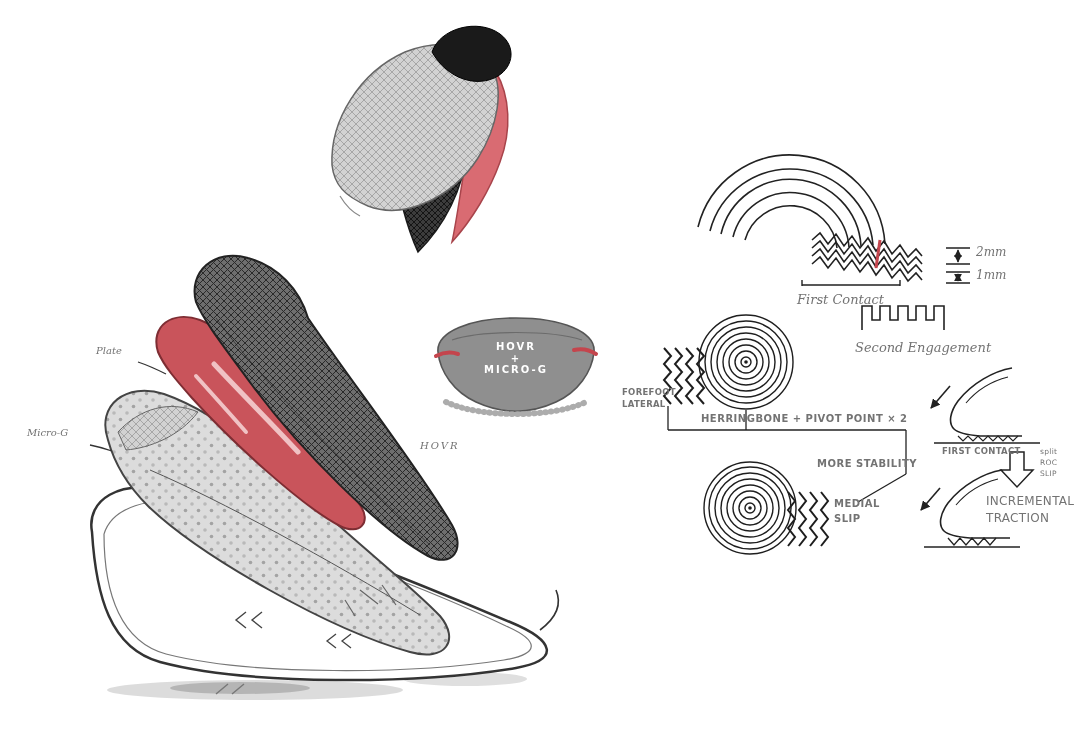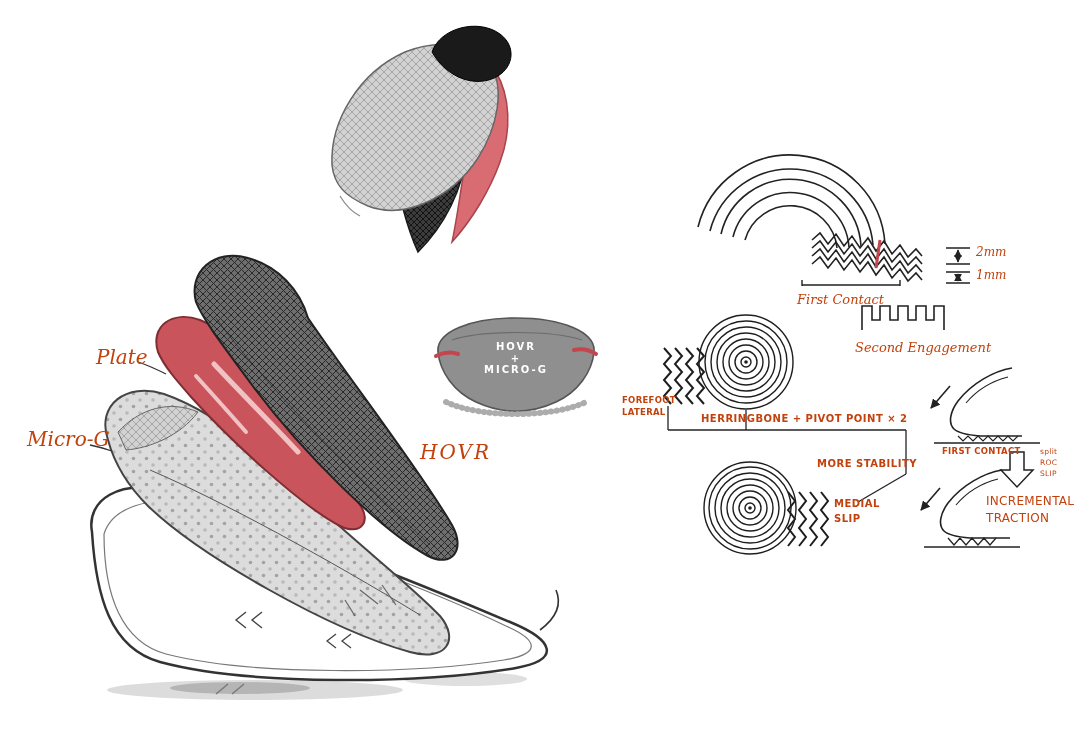--- a/index.html
+++ b/index.html
@@ -1,20 +1,20 @@
 <!DOCTYPE html>
 <html><head>
 <meta charset="utf-8">
 <style>
   html,body{margin:0;padding:0;background:#ffffff;}
   .canvas{position:relative;width:1080px;height:752px;background:#ffffff;overflow:hidden;
           font-family:"DejaVu Sans",sans-serif;color:#1c1c1c;}
   .sketch-svg{position:absolute;left:0;top:0;}
-  .lbl{position:absolute;white-space:nowrap;color:#c2410c;}
-  .script{font-family:"DejaVu Serif",serif;font-style:italic;font-size:20px;}
+  .lbl{position:absolute;white-space:nowrap;color:#737373;}
+  .script{font-family:"DejaVu Serif",serif;font-style:italic;font-size:10px;}
   .script.sm{font-size:13px;}
   .script.dim{font-size:12px;}
   .caps{font-family:"DejaVu Sans",sans-serif;font-weight:700;font-size:10px;letter-spacing:.5px;}
   .caps.small{font-size:8.5px;letter-spacing:.3px;}
   .tiny{font-family:"DejaVu Sans",sans-serif;font-weight:400;font-size:7.5px;letter-spacing:.3px;line-height:1.45;}
   .heel-text{position:absolute;text-align:center;color:#ffffff;font-weight:700;font-size:10px;
              letter-spacing:2px;line-height:1.15;}
   .stack{line-height:1.45;}
 </style>
 </head>
@@ -211,21 +211,21 @@
 </div>
 
 <div class="lbl script sm" style="left:797px;top:292px">First Contact</div>
 
 <div class="lbl script dim" style="left:976px;top:245px">2mm</div>
 
 <div class="lbl script dim" style="left:976px;top:268px">1mm</div>
 
 <div class="lbl script sm" style="left:855px;top:340px">Second Engagement</div>
 
-<div class="lbl caps small stack" style="left:622px;top:394px">
+<div class="lbl caps small stack" style="left:622px;top:386px">
   <div>FOREFOOT</div>
   <div>LATERAL</div>
 </div>
 
 <div class="lbl caps" style="left:701px;top:413px">HERRINGBONE + PIVOT POINT × 2</div>
 
 <div class="lbl caps" style="left:817px;top:458px">MORE STABILITY</div>
 
 <div class="lbl caps stack" style="left:834px;top:497px">
   <div>MEDIAL</div>

